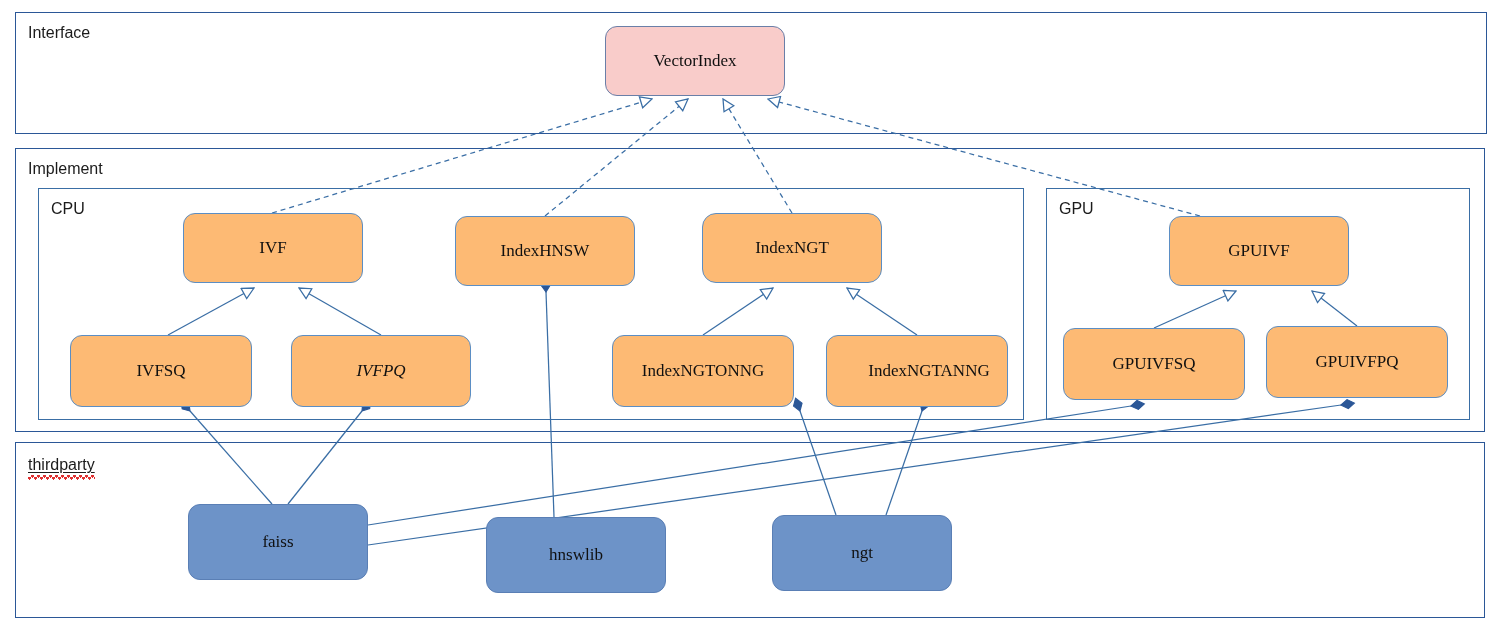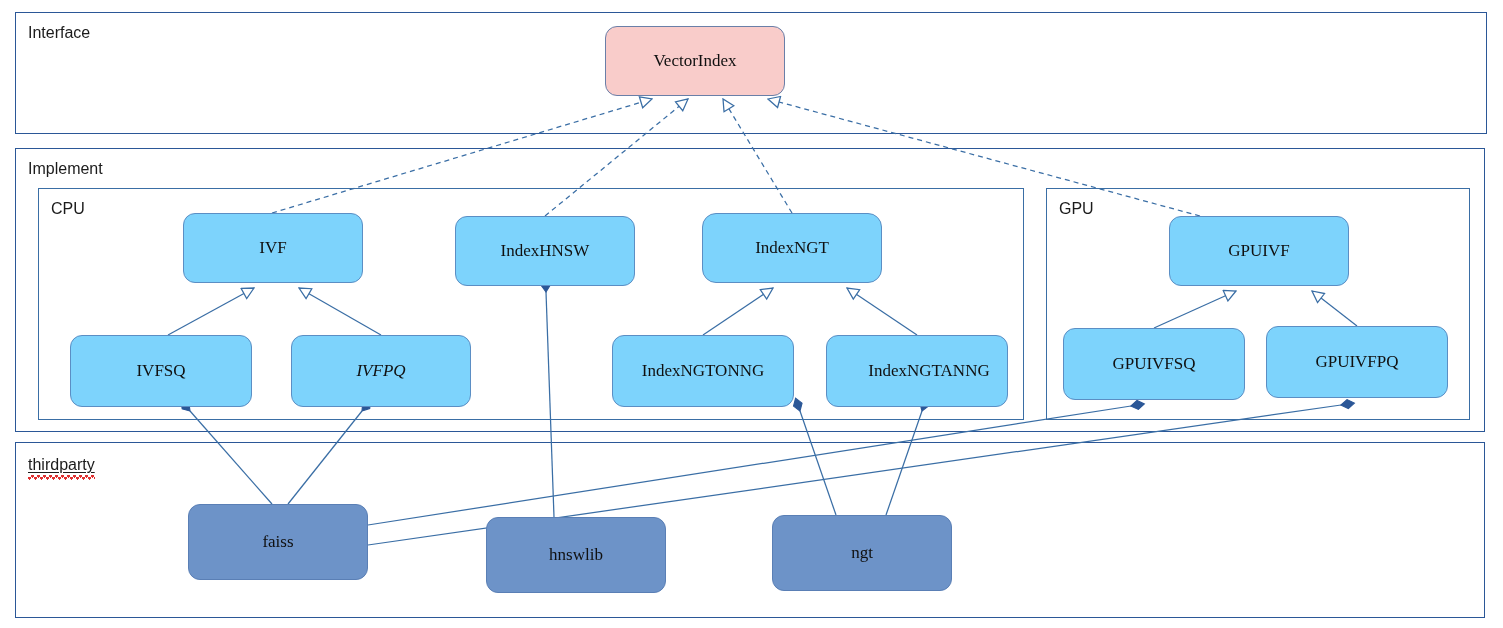--- a/index.html
+++ b/index.html
@@ -54,21 +54,21 @@
     border-radius:12px;
     display:flex;align-items:center;justify-content:center;
     font-family:"Liberation Serif", serif;
     font-size:17px;
     color:#101010;
     text-align:center;
     z-index:5;
     line-height:1.1;
   }
   .node.interface{ background:#f9ccca; border:1.4px solid #6a7fa8; }
-  .node.impl{      background:#7dd3fc; border:1.4px solid #5b8ec4; }
+  .node.impl{      background:#fdba74; border:1.4px solid #5b8ec4; }
   .node.third{     background:#6d93c8; border:1.4px solid #5a7fb5; }
 
   
   #wires{position:absolute;left:0;top:0;width:1503px;height:628px;z-index:2;pointer-events:none;}
 </style>
 </head>
 <body>
 
 <div id="canvas">
 

